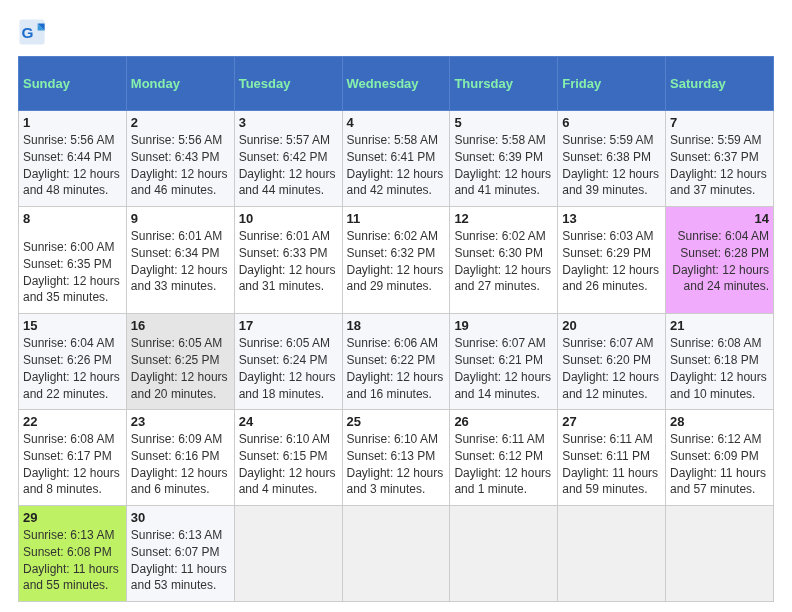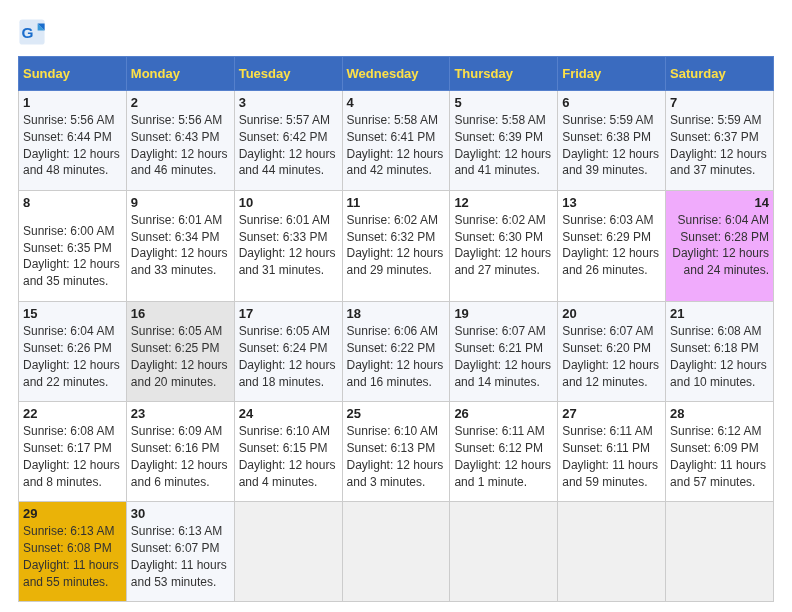--- a/index.html
+++ b/index.html
@@ -45,22 +45,22 @@
       color: #555;
     }
     .calendar {
       width: 100%;
       border-collapse: collapse;
       flex: 1;
       font-size: 10.5px;
     }
     .calendar th {
       background: #3a6bbf;
-      color: #fde047;
-      padding: 9px 4px;
+      color: #86efac;
+      padding: 19px 4px;
       text-align: left;
       font-size: 13px;
       font-weight: bold;
       border: 1px solid #5580cc;
     }
     .calendar td {
       border: 1px solid #ccc;
       vertical-align: top;
       padding: 4px 4px;
       background: #fff;
@@ -325,21 +325,21 @@
           </td>
           <td style="background: rgb(255, 255, 255);">
             <span class="day-num">28</span>
             <div class="day-info" style="white-space: pre-line;">Sunrise: 6:12 AM
 Sunset: 6:09 PM
 Daylight: 11 hours
 and 57 minutes.</div>
           </td>
         </tr>
         <tr class="row-odd">
-          <td style="background: #eab308;">
+          <td style="background: #bef264;">
             <span class="day-num">29</span>
             <div class="day-info" style="white-space: pre-line;">Sunrise: 6:13 AM
 Sunset: 6:08 PM
 Daylight: 11 hours
 and 55 minutes.</div>
           </td>
           <td style="background: rgb(245, 247, 251);">
             <span class="day-num">30</span>
             <div class="day-info" style="white-space: pre-line;">Sunrise: 6:13 AM
 Sunset: 6:07 PM

